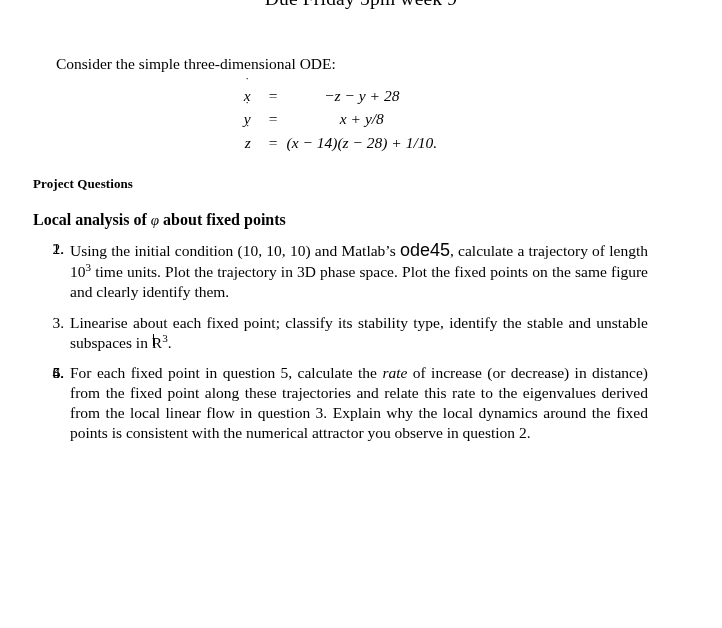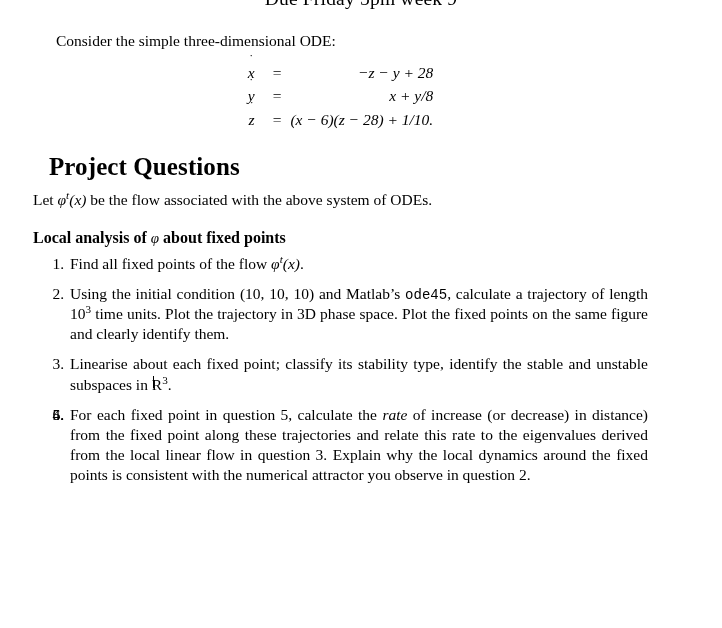--- a/index.html
+++ b/index.html
@@ -25,21 +25,21 @@
     top: -12px;
     left: 0;
     width: 722px;
     text-align: center;
     font-size: 19.5px;
     letter-spacing: 0.2px;
   }
   .body-col {
     position: absolute;
     left: 33px;
-    top: 31px;
+    top: 54px;
     width: 615px;
   }
   .para {
     font-size: 15.5px;
     line-height: 1.28;
     text-align: justify;
   }
   .intro {
     text-indent: 23px;
     margin-bottom: 6px;
@@ -62,41 +62,41 @@
     text-align: right;
     padding-right: 9px !important;
     font-style: italic;
     white-space: nowrap;
   }
   .eq-eq {
     text-align: center;
     padding: 0 9px !important;
   }
   .eq-rhs {
-    text-align: right;
+    text-align: center;
     white-space: nowrap;
   }
   .dotvar {
     position: relative;
     display: inline-block;
   }
   .dotvar .dot {
     position: absolute;
     top: -0.80em;
     left: 50%;
     transform: translateX(-50%);
     font-size: 0.85em;
     font-style: normal;
     line-height: 1;
   }
   i.math { font-style: italic; }
   .h-section {
-    font-size: 25px;
+    font-size: 13px;
     font-weight: bold;
-    margin: 22px 0 9px 16px;
+    margin: 22px 0 9px 0;
     letter-spacing: 0.1px;
   }
   .h-sub {
     font-size: 16px;
     font-weight: bold;
     margin: 19px 0 7px 0;
   }
   .h-sub .ital-phi {
     font-style: italic;
     font-weight: normal;
@@ -121,22 +121,22 @@
     top: 0;
     width: 20px;
     text-align: right;
   }
   sup.small {
     font-size: 0.72em;
     vertical-align: super;
     line-height: 0;
   }
   .mono {
-    font-family: Liberation Mono, monospace;
-    font-size: 14px;
+    font-family: Liberation Sans, sans-serif;
+    font-size: 18px;
   }
   .bbR {
     position: relative;
     display: inline-block;
     font-style: normal;
   }
   .bbR::before {
     content: "R";
   }
   .bbR .bar {
@@ -172,37 +172,35 @@
           <td class="eq-rhs"><i class="math">−z − y + 28</i></td>
         </tr>
         <tr>
           <td class="eq-lhs"><span class="dotvar"><span class="dot">˙</span><i class="math">y</i></span></td>
           <td class="eq-eq">=</td>
           <td class="eq-rhs"><i class="math">x + y/8</i></td>
         </tr>
         <tr>
           <td class="eq-lhs"><span class="dotvar"><span class="dot">˙</span><i class="math">z</i></span></td>
           <td class="eq-eq">=</td>
-          <td class="eq-rhs"><i class="math">(x − 6)(z − 28) + 1/10.</i></td>
+          <td class="eq-rhs"><i class="math">(x − 14)(z − 28) + 1/10.</i></td>
         </tr>
       </tbody>
         </table>
     </div>
 
     <div class="h-section">Project Questions</div>
 
-    <div class="para"><span>Let </span><i class="sup-phi">φ</i><sup class="small it">t</sup><i>(x)</i><span> be the flow associated with the above system of ODEs.</span></div>
 
     <div class="h-sub"><span>Local analysis of </span><span class="ital-phi">φ</span><span> about fixed points</span></div>
 
     <ol class="qlist">
 
       <li>
         <span class="num">1.</span>
-        <span>Find all fixed points of the flow <i>φ</i><sup class="small it">t</sup><i>(x)</i>.</span>
       </li>
 
       <li>
         <span class="num">2.</span>
         <span><span>Using the initial condition (10, 10, 10) and Matlab’s </span><span class="mono">ode45</span><span>, calculate a trajectory of length 10</span><sup class="small">3</sup><span> time units. Plot the trajectory in 3D phase space. Plot the fixed points on the same figure and clearly identify them.</span></span>
       </li>
 
       <li>
         <span class="num">3.</span>
         <span><span>Linearise about each fixed point; classify its stability type, identify the stable and unstable subspaces in </span><span class="bbR"><span class="bar"></span></span><sup class="small">3</sup><span>.</span></span>

